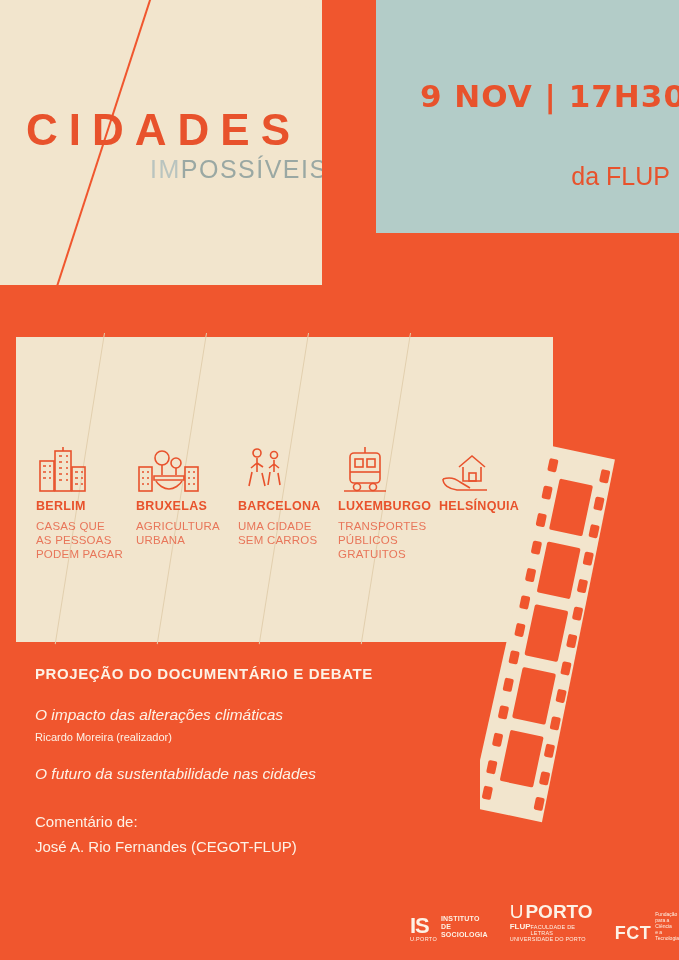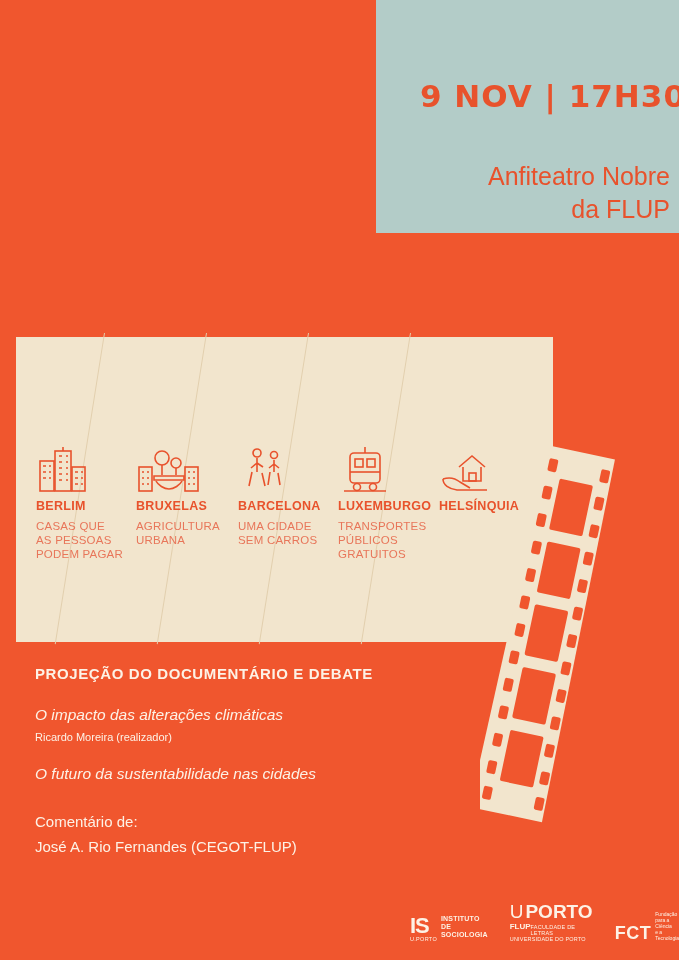--- a/index.html
+++ b/index.html
@@ -157,25 +157,29 @@
   .logo-up .line2 { font-size: 8px; font-weight: 700; }
   .logo-up .line3 { font-size: 5.5px; letter-spacing: 0.2px; }
   .logo-fct .f { font-size: 18px; font-weight: 700; letter-spacing: 0.5px; line-height: 1;}
   .logo-fct .t { font-size: 5px; line-height: 1.2; }
 </style>
 </head>
 <body>
 
 <div class="poster">
 
+  <div class="top-left">
+    <div class="diag"></div>
+    <div class="title-cidades">CIDADES</div>
+    <div class="title-impossiveis"><b>IM</b><span>POSSÍVEIS</span></div>
+  </div>
 
   <div class="top-right">
     <div class="date-line">9 NOV | 17H30</div>
     <div class="venue">
-      <div>Anfiteatro Nobre</div>
       <div>da FLUP</div>
     </div>
   </div>
 
   <div class="panel">
     <div class="sep" style="left:88px;"></div>
     <div class="sep" style="left:190px;"></div>
     <div class="sep" style="left:292px;"></div>
     <div class="sep" style="left:394px;"></div>
 

